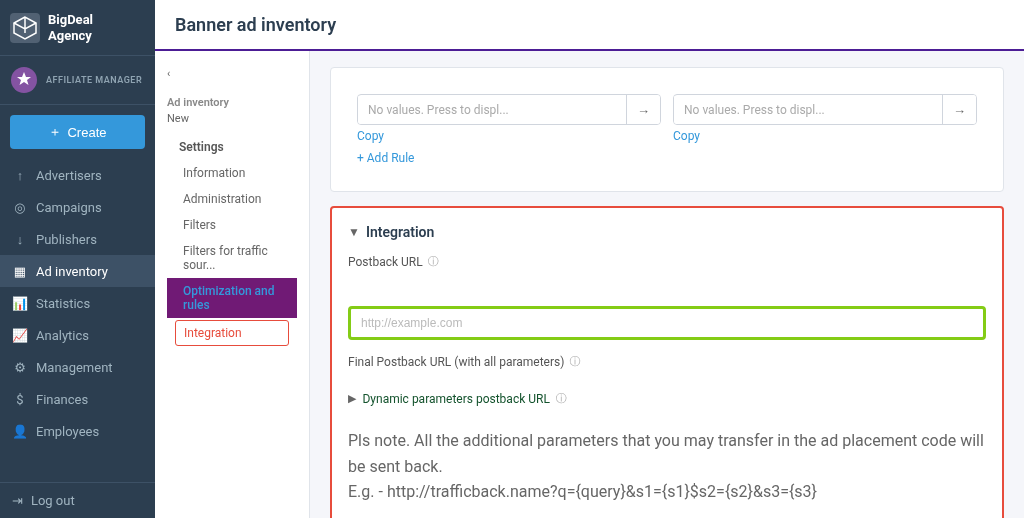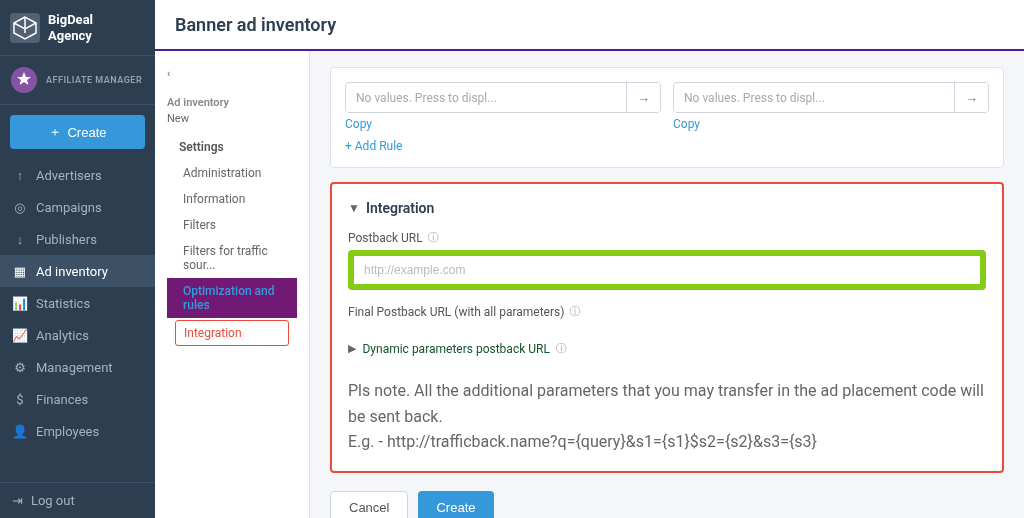--- a/index.html
+++ b/index.html
@@ -36,39 +36,39 @@
     .sub-menu-group { margin: 8px 12px; }
     .sub-menu-label { padding: 6px 12px; color: #555; font-size: 12px; font-weight: 600; }
     .sub-menu-item { padding: 6px 16px; color: #666; font-size: 12px; cursor: pointer; }
     .sub-menu-item.active { background: #701a75; color: #3498db; font-weight: 500; }
     .sub-menu-item.highlighted { background: #fff; border: 1.5px solid #e74c3c; color: #e74c3c; border-radius: 3px; margin: 2px 8px; padding: 5px 8px; }
 
     
     .page-content { flex: 1; padding: 16px 20px; overflow-y: auto; background: #f5f6fa; }
 
     
-    .rules-section { background: #fff; border: 1px solid #e0e4ea; border-radius: 4px; padding: 14px; margin-bottom: 14px; }
+    .rules-section { background: #fff; border: 1px solid #e0e4ea; border-radius: 4px; padding: 26px; margin-bottom: 14px; }
     .rules-row { display: flex; gap: 12px; align-items: flex-start; margin-bottom: 8px; }
     .rule-box { flex: 1; }
     .rule-input-row { display: flex; align-items: center; border: 1px solid #d0d5dd; border-radius: 4px; overflow: hidden; }
     .rule-input-placeholder { flex: 1; padding: 7px 10px; color: #aaa; font-size: 12px; background: #fff; }
     .rule-arrow { padding: 7px 10px; color: #666; background: #fff; cursor: pointer; border-left: 1px solid #d0d5dd; }
     .rule-copy { color: #3498db; font-size: 12px; cursor: pointer; margin-top: 4px; display: inline-block; }
     .add-rule { color: #3498db; font-size: 12px; cursor: pointer; }
 
     
     .integration-section { background: #fff; border: 2px solid #e74c3c; border-radius: 4px; padding: 16px; margin-bottom: 14px; }
     .section-header { display: flex; align-items: center; gap: 6px; margin-bottom: 14px; cursor: pointer; }
     .section-header .collapse-icon { color: #666; font-size: 12px; }
     .section-title { font-size: 14px; font-weight: 600; color: #2c3e50; }
 
     .field-group { margin-bottom: 14px; }
     .field-label { font-size: 12px; color: #555; margin-bottom: 5px; display: flex; align-items: center; gap: 5px; }
     .field-label .info-icon { color: #aaa; font-size: 11px; cursor: pointer; }
-    .field-input { width: 100%; border: 6px solid #84cc16; border-radius: 4px; padding: 7px 10px; font-size: 12px; color: #333; outline: none; }
+    .field-input { width: 100%; border: 3px solid #84cc16; border-radius: 4px; padding: 7px 10px; font-size: 12px; color: #333; outline: none; margin-top: 32px; }
     .field-input::placeholder { color: #bbb; }
 
     .dynamic-params { display: flex; align-items: center; gap: 6px; padding: 8px 0; cursor: pointer; }
     .dynamic-params .toggle-icon { color: #666; font-size: 11px; }
     .dynamic-params-label { font-size: 12px; color: #14532d; }
     .dynamic-params-info { color: #aaa; font-size: 11px; }
 
     .note-text { font-size: 16px; color: #666; line-height: 1.6; margin-top: 10px; }
 
     
@@ -164,22 +164,22 @@
   <div class="content-area">
 
     <div class="sub-sidebar">
       <div class="sub-back">
         <span style="font-size:11px;">‹</span>
       </div>
       <div class="sub-section-title">Ad inventory</div>
       <div class="sub-section-sub">New</div>
       <div class="sub-menu-group">
         <div class="sub-menu-label">Settings</div>
+        <div class="sub-menu-item">Information</div>
         <div class="sub-menu-item">Administration</div>
-        <div class="sub-menu-item">Information</div>
         <div class="sub-menu-item">Filters</div>
         <div class="sub-menu-item">Filters for traffic sour...</div>
         <div class="sub-menu-item active">Optimization and rules</div>
         <div class="sub-menu-item highlighted">Integration</div>
       </div>
     </div>
 
     <div class="page-content">
 
       <div class="rules-section">

